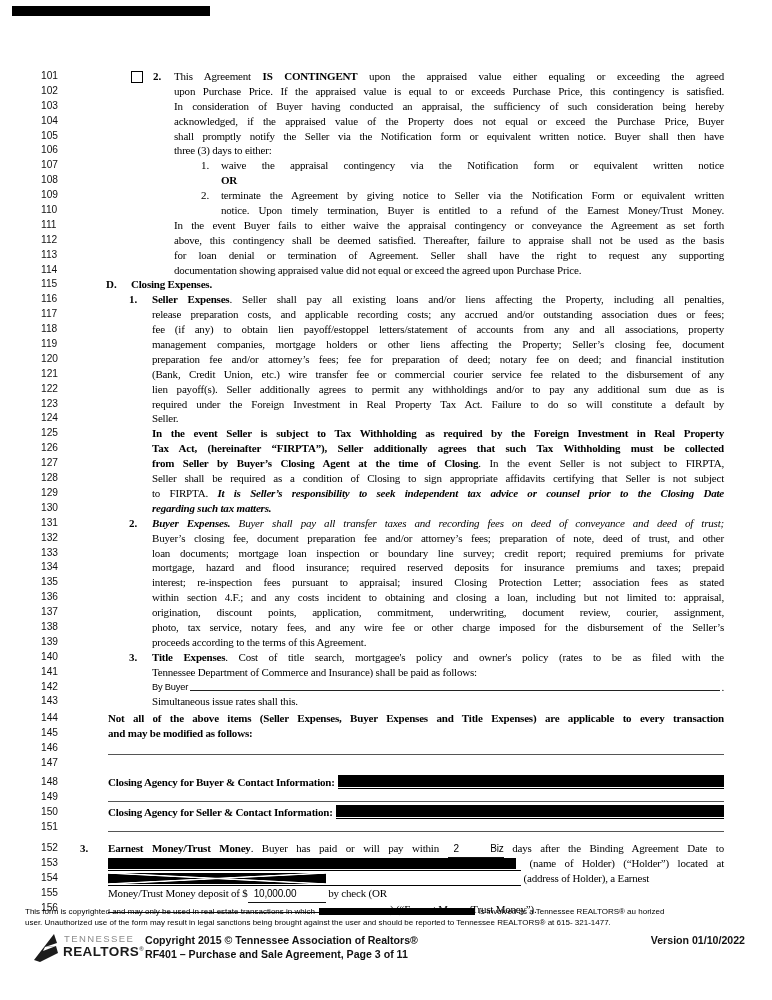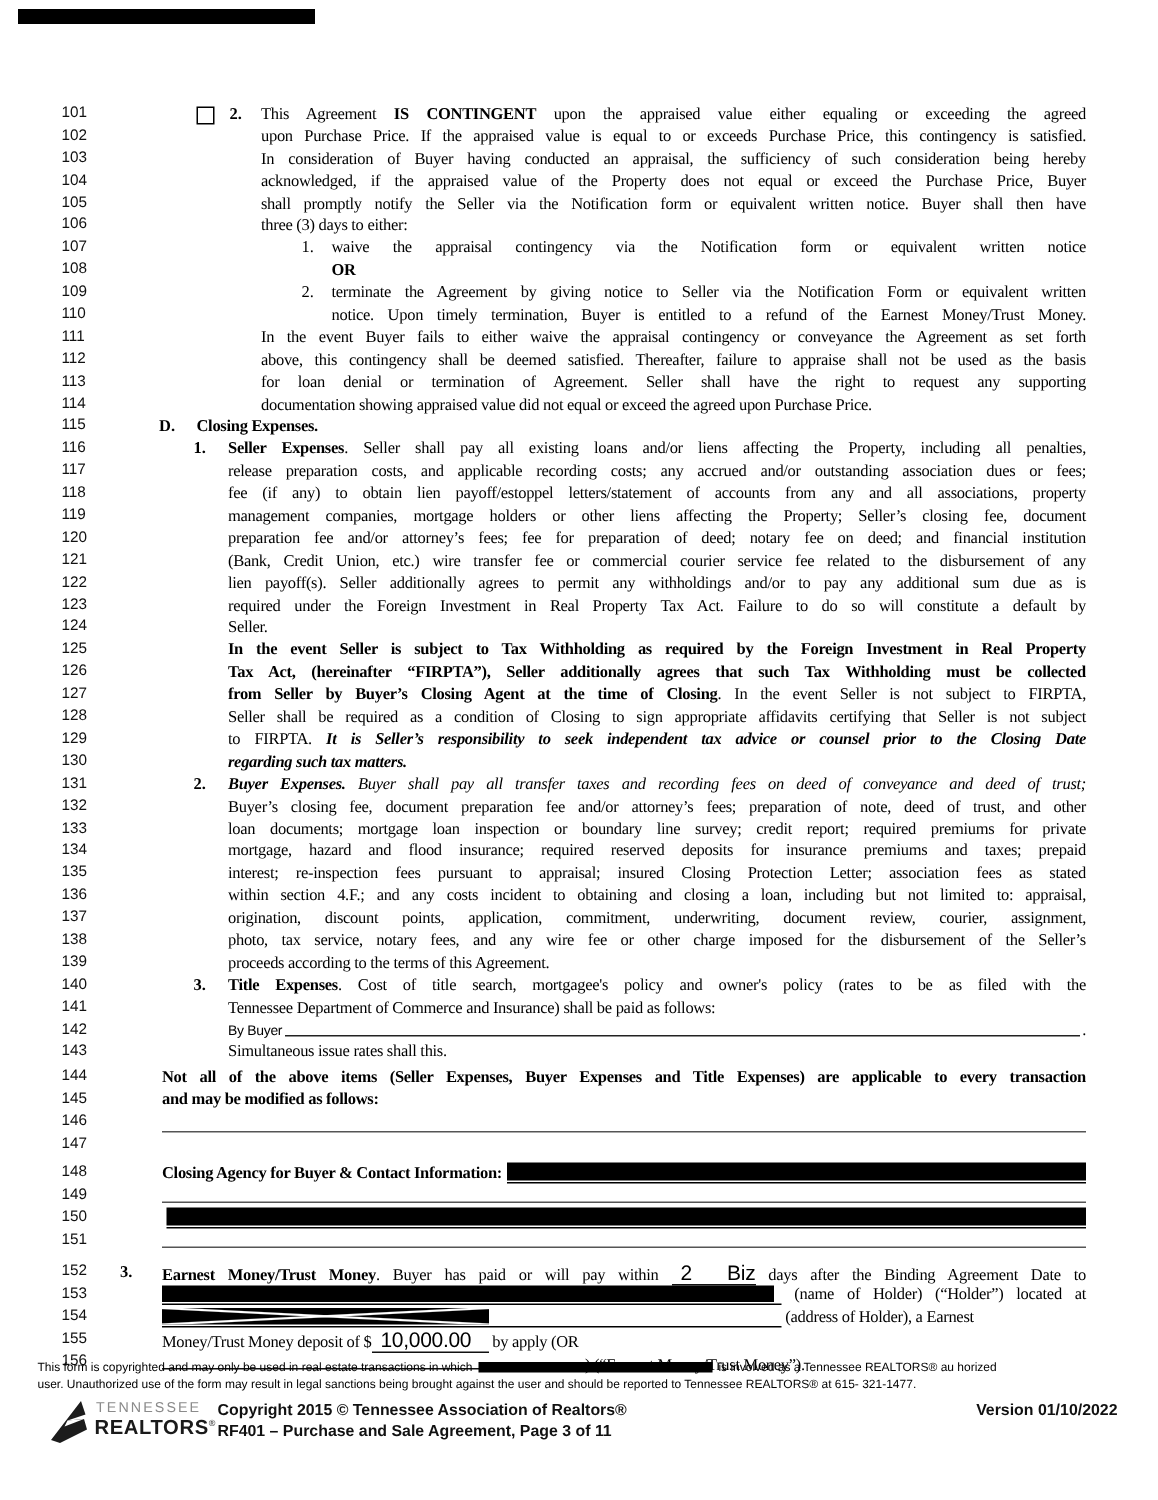--- a/index.html
+++ b/index.html
@@ -12,21 +12,21 @@
   .ct.flex{display:flex;}
   .flex .t,.flex .entry{white-space:pre;}
   .t{color:#000;}
   .t.b{font-weight:bold;}
   .t.bi{font-weight:bold;font-style:italic;}
   .ln{position:absolute;left:-39px;top:0;width:28px;font-family:"Liberation Sans",sans-serif;font-size:10.2px;letter-spacing:0;color:#111;}
   .mknum{position:absolute;top:0;letter-spacing:0;}
   .mknum.b{font-weight:bold;}
   .cb{position:absolute;top:1.5px;width:10px;height:10px;border:1.7px solid #000;background:#fff;box-sizing:content-box;}
   .entry{font-family:"Liberation Sans",sans-serif;font-size:9.3px;}
-  .eu{display:inline-block;border-bottom:1px solid #111;font-family:"Liberation Sans",sans-serif;font-size:14px;padding-left:6px;box-sizing:border-box;}
+  .eu{display:inline-block;border-bottom:1px solid #111;font-family:"Liberation Sans",sans-serif;font-size:10px;padding-left:6px;box-sizing:border-box;}
   .blank{display:inline-block;border-bottom:1px solid #111;height:11px;}
   .uf{flex:1;border-bottom:1px solid #222;align-self:flex-end;margin:0 1px 3px 2px;}
   .redact{display:inline-block;background:#000;vertical-align:-2px;}
   .rx{background-color:#000;background-image:
       linear-gradient(to top right, transparent calc(50% - 1.1px), #fff calc(50% - .35px), #fff calc(50% + .35px), transparent calc(50% + 1.1px)),
       linear-gradient(to bottom right, transparent calc(50% - 1.1px), #fff calc(50% - .35px), #fff calc(50% + .35px), transparent calc(50% + 1.1px));}
   .ulwrap{display:inline-block;border-bottom:1.3px solid #000;vertical-align:-4px;}
   .ulwrap .redact{display:block;vertical-align:baseline;margin-bottom:1px;}
   .ulwrap.fill{flex:1;align-self:flex-end;margin:0 0 1px 3px;}
   .ulwrap.fill .redact{width:100%;}
@@ -260,20 +260,21 @@
         </div>
       </div>
       <div class="row">
         <span class="ln">149</span>
         <div class="hr" style="left: 28px; top: 11px;"></div>
         <div class="ct" style="padding-left: 28px;"></div>
       </div>
       <div class="row">
         <span class="ln">150</span>
         <div class="ct flex" style="padding-left: 28px;">
+          <span class="t b">Closing Agency for Seller &amp; Contact Information:</span>
           <span class="ulwrap fill">
             <span class="redact" style="height: 12px;"></span>
           </span>
         </div>
       </div>
       <div class="row">
         <span class="ln">151</span>
         <div class="hr" style="left: 28px; top: 11px;"></div>
         <div class="ct" style="padding-left: 28px;"></div>
       </div>
@@ -285,21 +286,21 @@
       <div class="row">
         <span class="ln">153</span>
         <div class="ct j" style="padding-left: 28px;"><span class="ulwrap" style="width: 413px;"><span class="redact" style="height: 11px; width: 408px;"></span></span><span class="t"> (name of Holder) (“Holder”) located at</span></div>
       </div>
       <div class="row">
         <span class="ln">154</span>
         <div class="ct" style="padding-left: 28px;"><span class="ulwrap" style="width: 413px;"><span class="redact rx" style="height: 11px; width: 218px;"></span></span><span class="t"> (address of Holder), a Earnest</span></div>
       </div>
       <div class="row">
         <span class="ln">155</span>
-        <div class="ct" style="padding-left: 28px;"><span class="t">Money/Trust Money deposit of $</span><span class="eu" style="width: 78px;">10,000.00</span><span class="t">  by apply (OR</span></div>
+        <div class="ct" style="padding-left: 28px;"><span class="t">Money/Trust Money deposit of $</span><span class="eu" style="width: 78px;">10,000.00</span><span class="t">  by check (OR</span></div>
       </div>
       <div class="row">
         <span class="ln">156</span>
         <div class="ct" style="padding-left: 28px;"><span class="blank" style="width: 282px;"></span><span class="t">) (“Earnest Money/Trust Money”).</span></div>
       </div>
     </div>
 
   <div id="disclaimer">
     <div><span>This form is copyrighted and may only be used in real estate transactions in which</span><span class="rb"></span><span>is involved as a Tennessee REALTORS® au horized</span></div>
     <div><span>user. Unauthorized use of the form may result in legal sanctions being brought against the user and should be reported to Tennessee REALTORS® at 615- 321-1477.</span></div>

